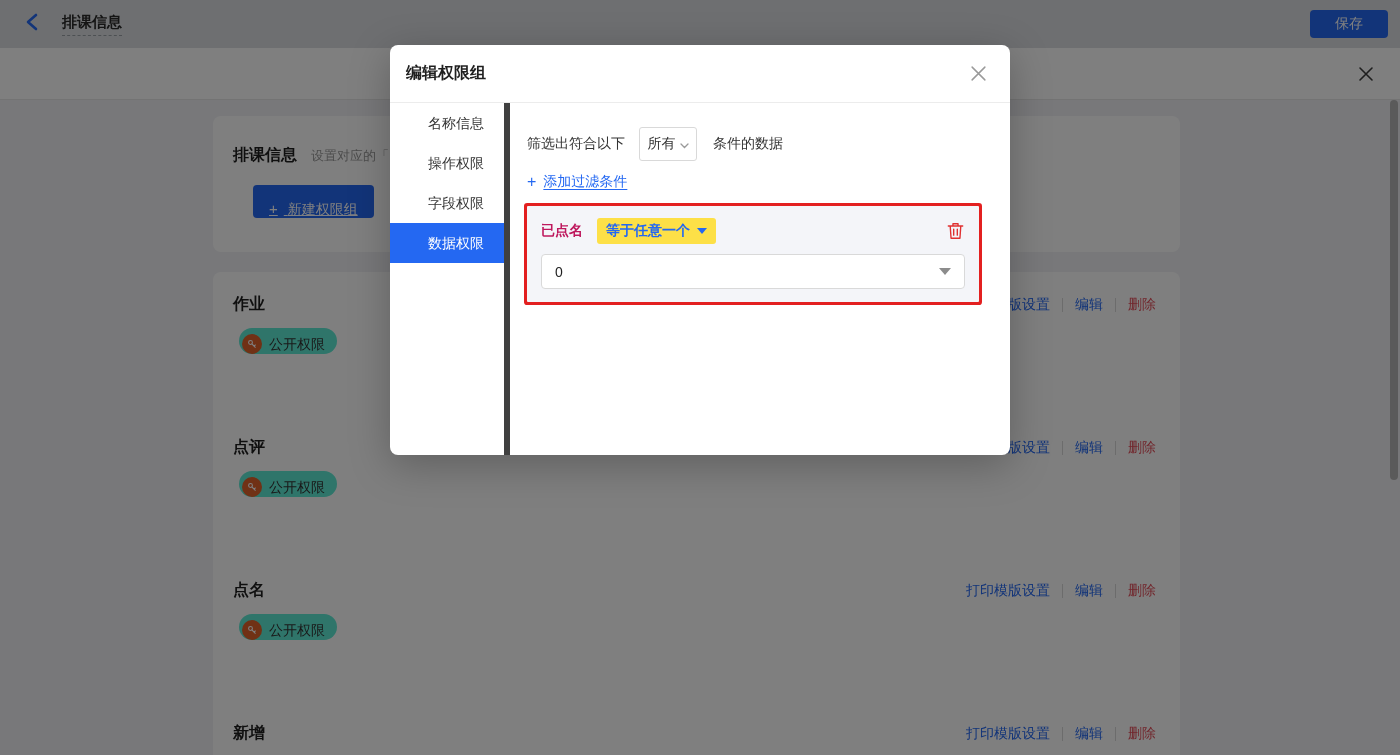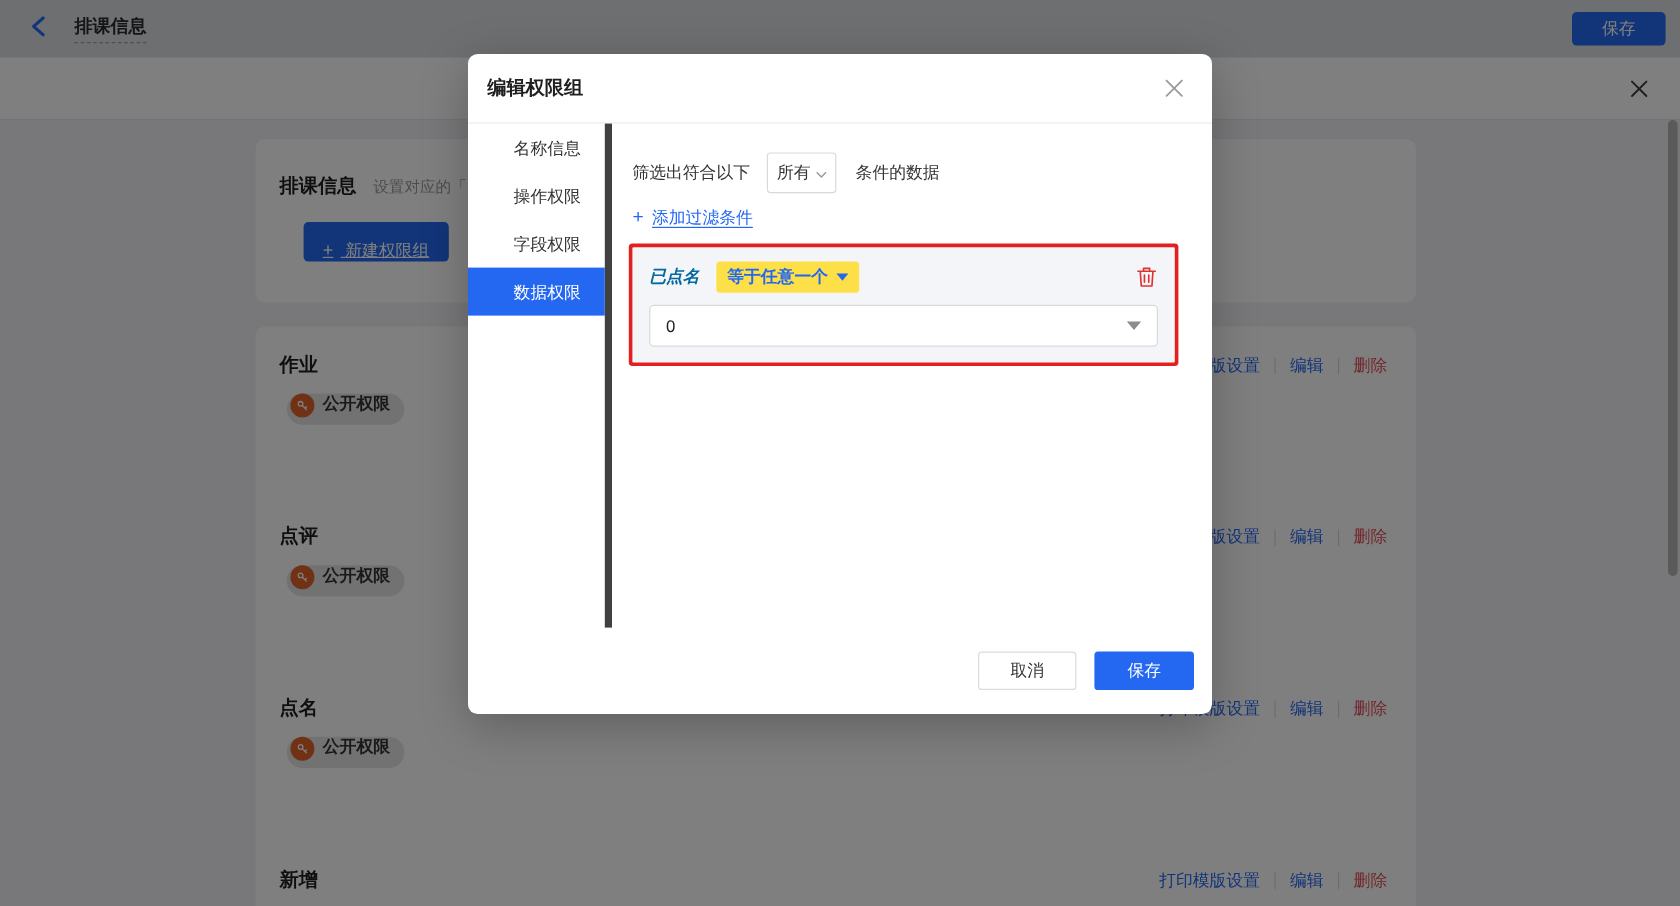--- a/index.html
+++ b/index.html
@@ -32,35 +32,35 @@
   .new-group-btn { margin-top:19px; margin-left:20px; height:33px; padding:15px 16px; font-size:14px;text-decoration:underline; }
   .new-group-btn .plus { font-size:15px; margin-right:6px; }
 
   .card-perms { top:272px; height:500px; padding:0 24px 0 20px; }
   .perm-row { height:143px; padding-top:22px; }
   .perm-row-head { display:flex; align-items:center; justify-content:space-between; }
   .row-actions { display:flex; align-items:center; }
   .row-actions a { font-size:14px; color:#2468f2; text-decoration:none; cursor:pointer; }
   .row-actions a.danger { color:#e34d59; }
   .sep { width:1px; height:14px; background:#d9d9d9; margin:0 12px; }
-  .badge { display:inline-flex; align-items:flex-start; margin-top:13px; margin-left:6px; height:26px;
-           border-radius:13px; background:#e5e5e5; padding:0 12px 0 3px;font-weight:bold; }
+  .badge { display:inline-flex; align-items:flex-end; margin-top:13px; margin-left:6px; height:26px;
+           border-radius:13px; background:#5eead4; padding:0 12px 0 3px; }
   .badge-icon { width:20px; height:20px; border-radius:50%; background:#e0622b; display:flex;
                 align-items:center; justify-content:center; margin-right:7px; }
   .badge-label { font-size:14px; color:#333; }
 
   
   .scroll-thumb { position:absolute; right:2px; top:100px; width:8px; height:380px; border-radius:4px;
                   background:#b5b5b5; z-index:1; }
 
   
   .overlay { position:absolute; inset:0; background:rgba(0,0,0,0.5); z-index:10; }
 
   
-  .modal { position:absolute; left:390px; top:45px; width:620px; height:550px; background:#fff;
+  .modal { position:absolute; left:390px; top:45px; width:620px; height:410px; background:#fff;
            border-radius:8px; z-index:20; box-shadow:0 10px 40px rgba(0,0,0,0.25); overflow:hidden; }
   .modal-header { height:58px; display:flex; align-items:center; justify-content:space-between;
                   padding:0 22px 0 16px; border-bottom:1px solid #ececec; }
   .modal-title { font-size:16px; font-weight:600; color:#1f1f1f; }
   .modal-close { width:18px; height:18px; cursor:pointer; }
   .modal-body { display:flex; height:420px; }
   .modal-tabs { width:120px; border-right:6px solid #404040; }
   .tab-item { height:40px; line-height:40px; text-align:right; padding-right:20px; font-size:14px;
               color:#333; cursor:pointer; }
   .tab-item.active { background:#2468f2; color:#fff; }
@@ -72,21 +72,21 @@
                   background:#fff; font-size:14px; color:#333; }
   .filter-suffix { margin-left:16px; }
   .add-filter { margin-top:12px; display:flex; align-items:center; color:#2468f2; font-size:14px; cursor:pointer; }
   .add-filter .plus { font-size:16px; margin-right:7px; }
   .add-filter .lbl { text-decoration:underline; text-underline-offset:3px; }
 
   .condition-box { margin-top:15px; width:452px; background:#f4f5f9; padding:12px 14px 13px 14px;
                    box-shadow:0 0 0 3px #e32020; border-radius:1px; }
   .cond-head { display:flex; align-items:center; justify-content:space-between; height:26px; }
   .cond-left { display:flex; align-items:center; }
-  .cond-field { font-size:14px; font-weight:700; color:#0369a1;font-style:italic; }
+  .cond-field { font-size:14px; font-weight:700; color:#be185d; }
   .op-chip { margin-left:14px; display:flex; align-items:center; background:#fde047; border-radius:3px;
              padding:4px 9px; cursor:pointer; }
   .op-chip .op-label { font-size:14px; font-weight:700; color:#2468f2; }
   .caret-blue { margin-left:7px; width:0; height:0; border-left:5px solid transparent;
                 border-right:5px solid transparent; border-top:6px solid #2468f2; }
   .trash-btn { width:18px; height:19px; cursor:pointer; }
   .value-select { margin-top:10px; height:35px; background:#fff; border:1px solid #d9d9d9; border-radius:4px;
                   display:flex; align-items:center; justify-content:space-between; padding:0 13px; cursor:pointer; }
   .value-text { font-size:14px; color:#1f1f1f; }
   .caret-gray { width:0; height:0; border-left:6px solid transparent; border-right:6px solid transparent;

